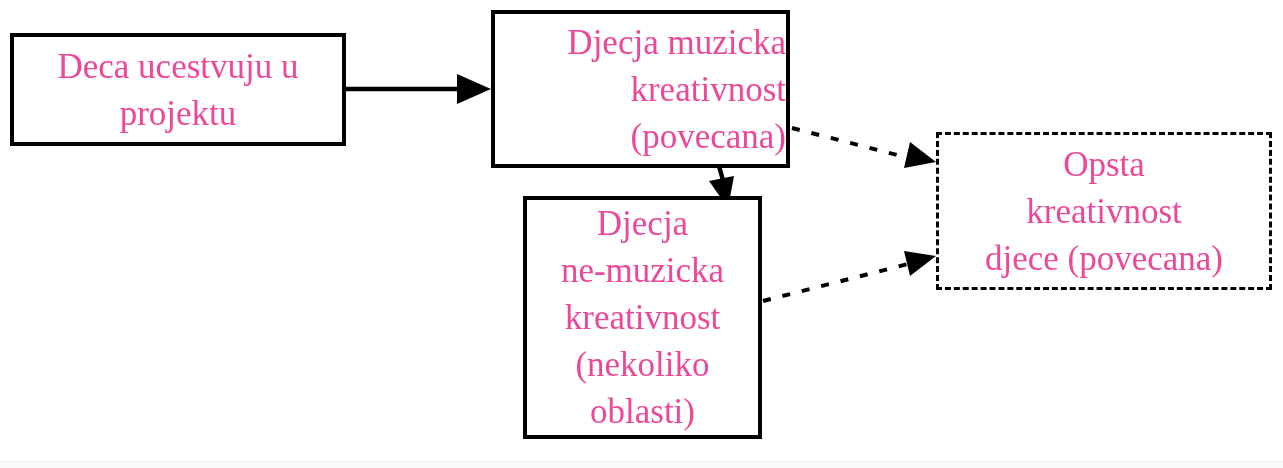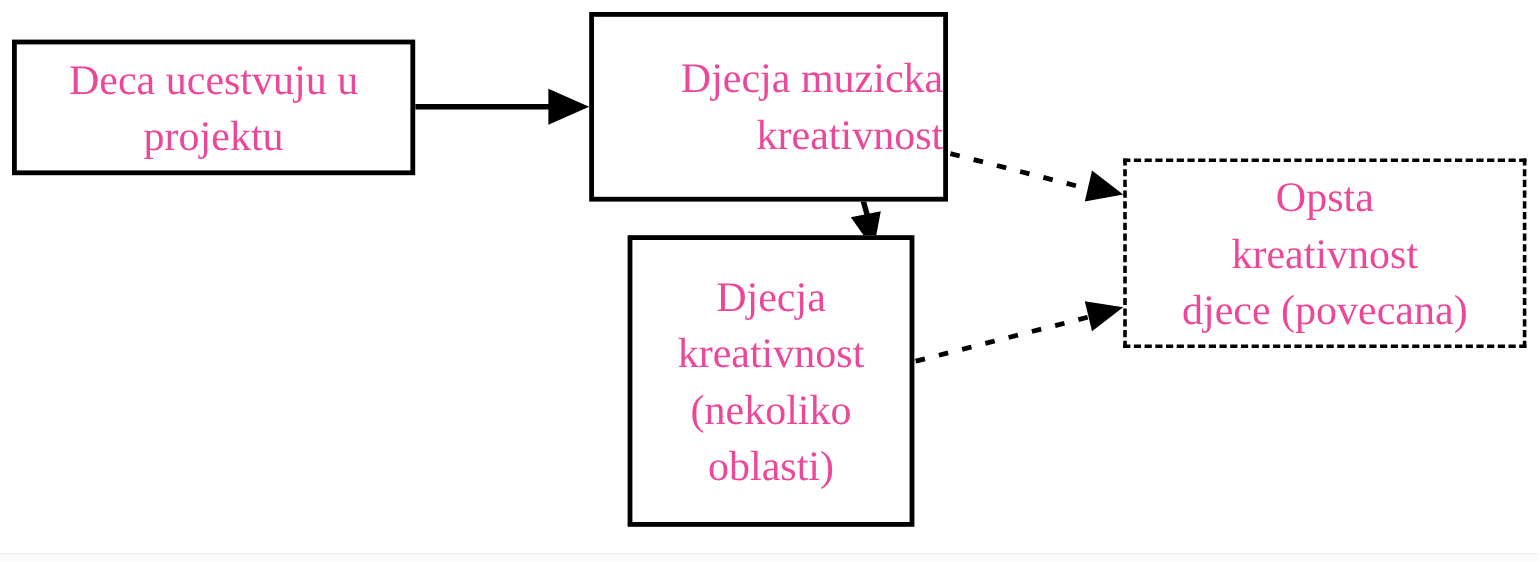--- a/index.html
+++ b/index.html
@@ -87,24 +87,26 @@
   </svg>
 
   <div class="node solid node-deca">
     <div class="txt-line">Deca ucestvuju u</div>
     <div class="txt-line">projektu</div>
   </div>
 
   <div class="node solid node-muzicka">
     <div class="txt-line">Djecja muzicka</div>
     <div class="txt-line">kreativnost</div>
+    <div class="txt-line">(povecana)</div>
   </div>
 
   <div class="node solid node-nemuzicka">
     <div class="txt-line">Djecja</div>
+    <div class="txt-line">ne-muzicka</div>
     <div class="txt-line">kreativnost</div>
     <div class="txt-line">(nekoliko</div>
     <div class="txt-line">oblasti)</div>
   </div>
 
   <div class="node dashed node-opsta">
     <div class="txt-line">Opsta</div>
     <div class="txt-line">kreativnost</div>
     <div class="txt-line">djece (povecana)</div>
   </div>

